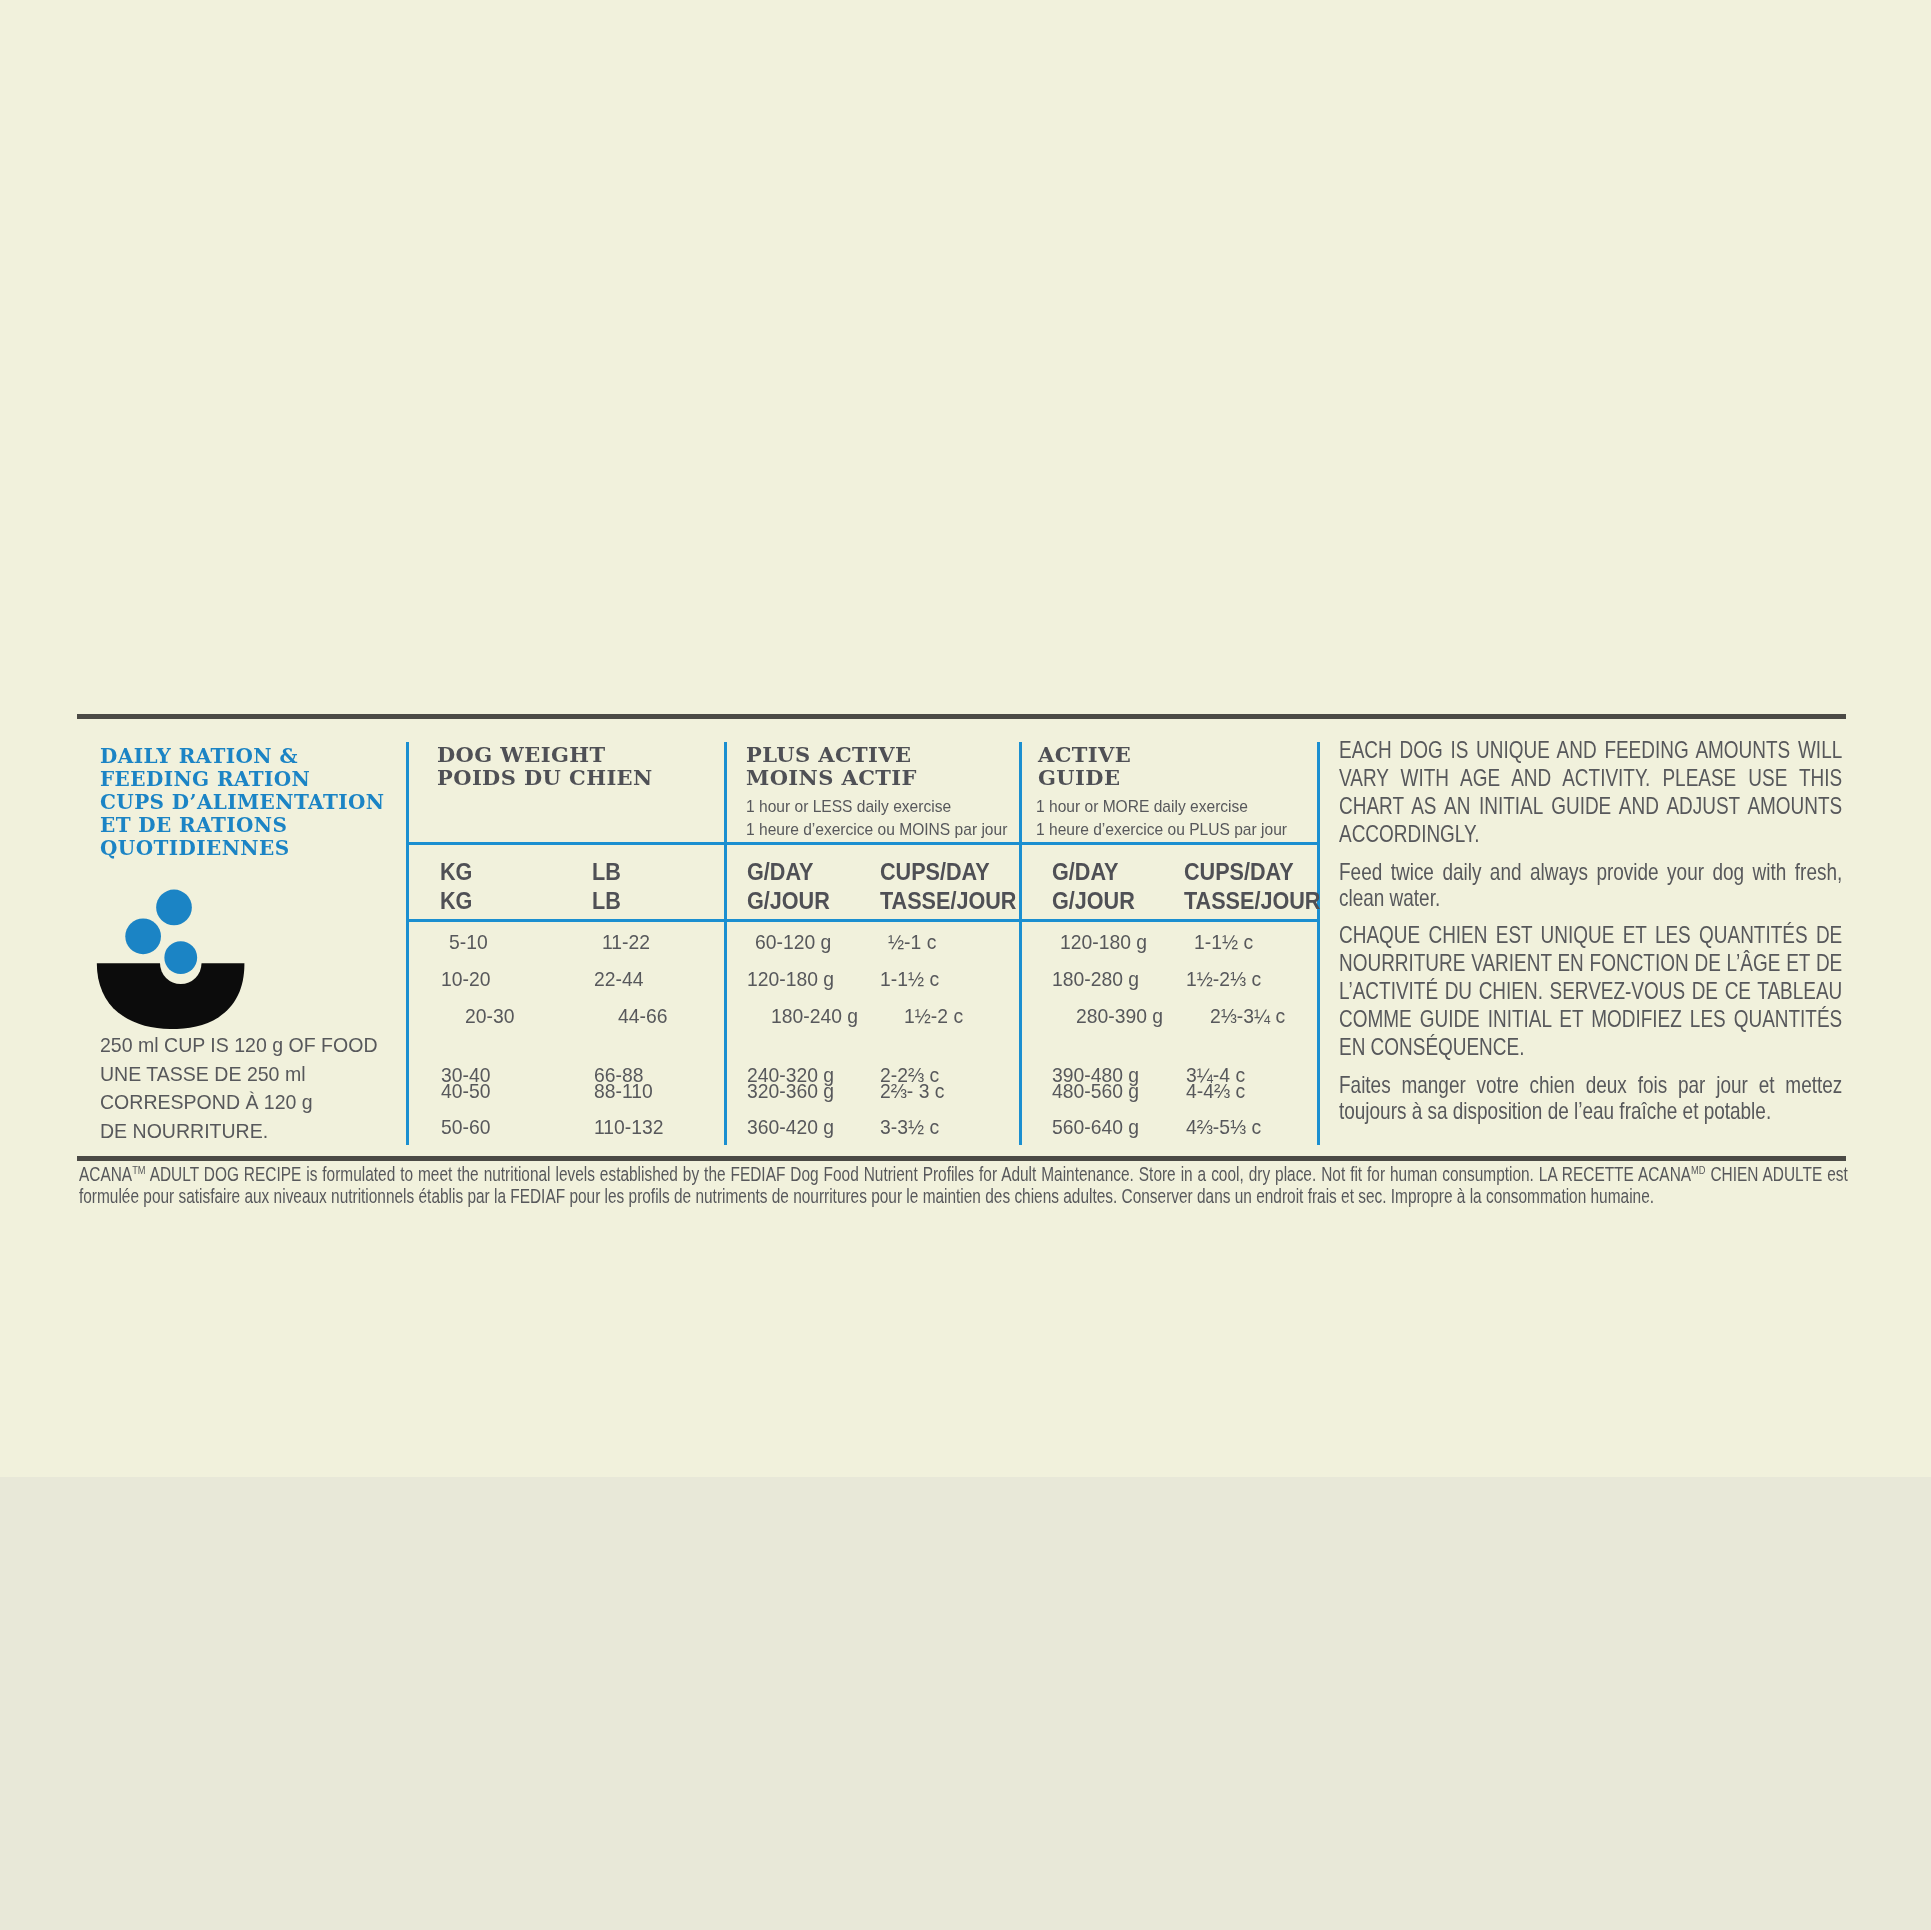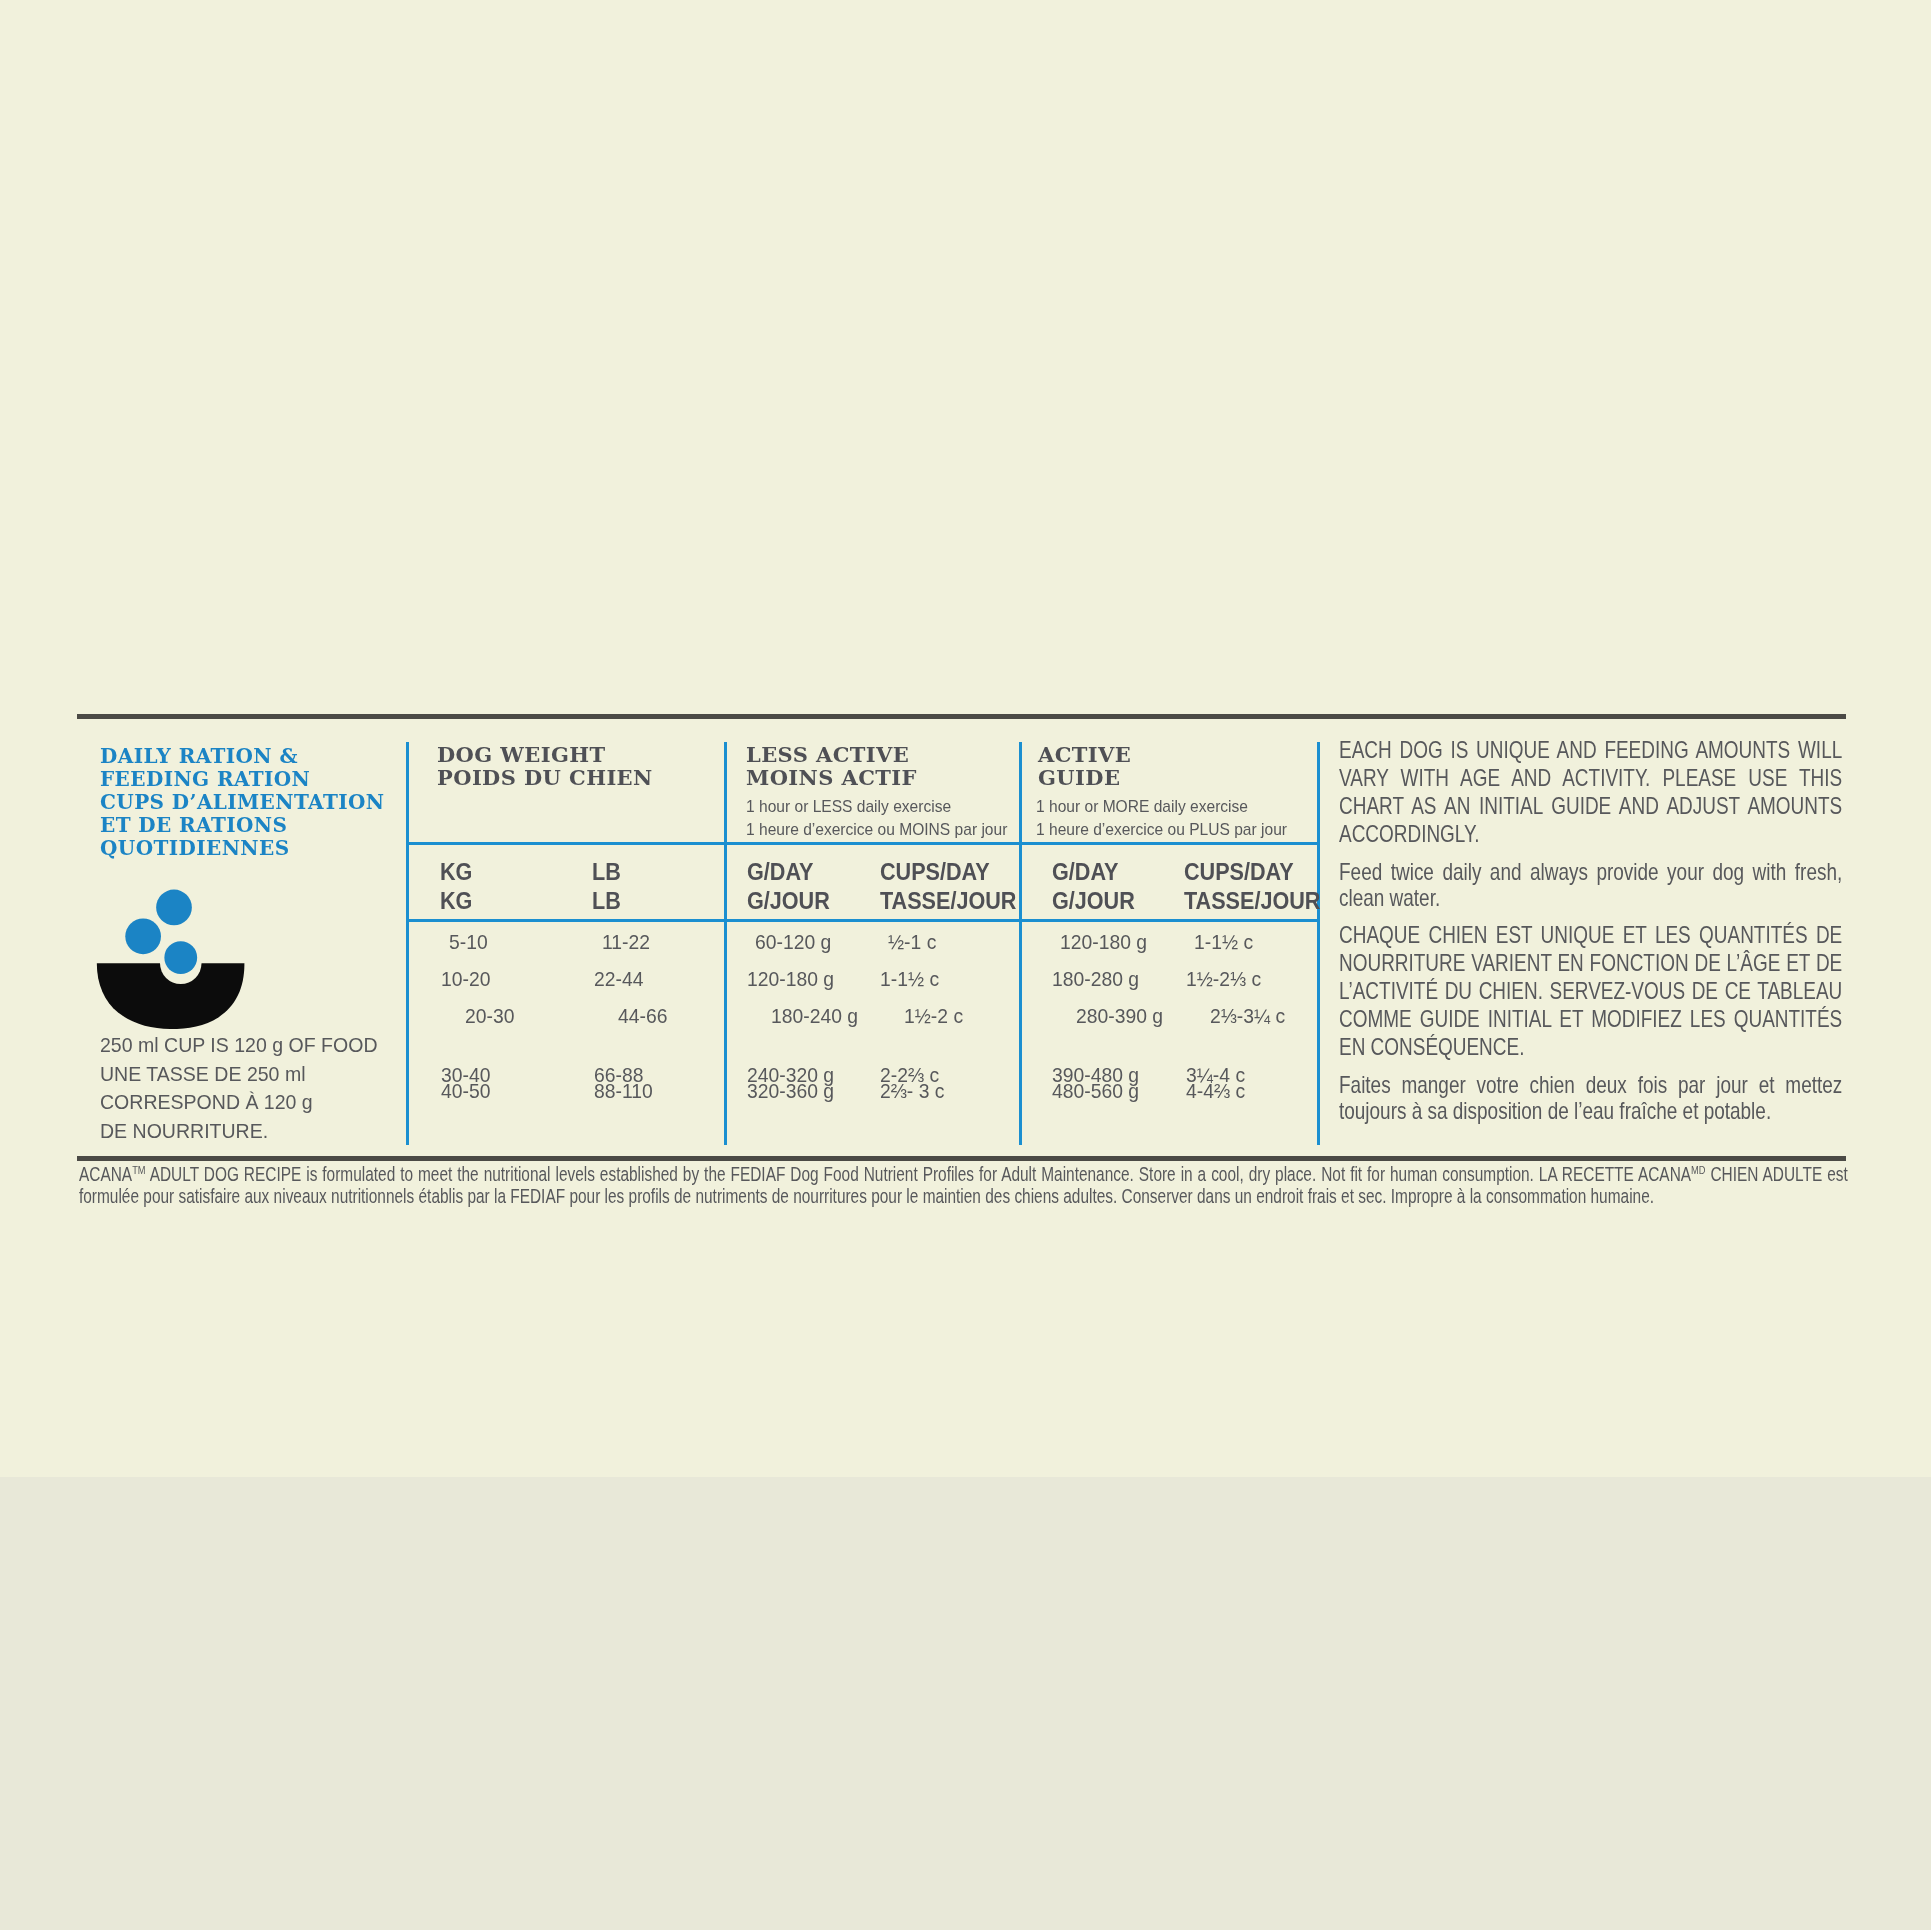--- a/index.html
+++ b/index.html
@@ -93,21 +93,21 @@
   <div class="vline" style="left:1019px;top:742px;height:403px;"></div>
   <div class="vline" style="left:1317px;top:742px;height:403px;"></div>
   <div class="hline" style="left:406px;top:842px;width:913px;"></div>
   <div class="hline" style="left:406px;top:919px;width:913px;"></div>
 
   <div class="abs sec-title" style="left:437px;top:743px;">
     <div>DOG WEIGHT</div>
     <div>POIDS DU CHIEN</div>
   </div>
   <div class="abs sec-title" style="left:746px;top:743px;">
-    <div>LESS ACTIVE</div>
+    <div>PLUS ACTIVE</div>
     <div>MOINS ACTIF</div>
   </div>
   <div class="abs sec-sub" style="left:746px;top:795px;">
     <div>1 hour or LESS daily exercise</div>
     <div>1 heure d’exercice ou MOINS par jour</div>
   </div>
   <div class="abs sec-title" style="left:1038px;top:743px;">
     <div>ACTIVE</div>
     <div>GUIDE</div>
   </div>
@@ -174,20 +174,28 @@
     <span class="cell" style="left:1186px;">3¼-4 c</span>
   </div>
   <div class="row" style="top:1072px;">
     <span class="cell" style="left:441px;">40-50</span>
     <span class="cell" style="left:594px;">88-110</span>
     <span class="cell" style="left:747px;">320-360 g</span>
     <span class="cell" style="left:880px;">2⅔- 3 c</span>
     <span class="cell" style="left:1052px;">480-560 g</span>
     <span class="cell" style="left:1186px;">4-4⅔ c</span>
   </div>
+  <div class="row" style="top:1108px;">
+    <span class="cell" style="left:441px;">50-60</span>
+    <span class="cell" style="left:594px;">110-132</span>
+    <span class="cell" style="left:747px;">360-420 g</span>
+    <span class="cell" style="left:880px;">3-3½ c</span>
+    <span class="cell" style="left:1052px;">560-640 g</span>
+    <span class="cell" style="left:1186px;">4⅔-5⅓ c</span>
+  </div>
 
   <div class="right-panel">
     <p class="rp-caps">EACH DOG IS UNIQUE AND FEEDING AMOUNTS WILL VARY WITH AGE AND ACTIVITY. PLEASE USE THIS CHART AS AN INITIAL GUIDE AND ADJUST AMOUNTS ACCORDINGLY.</p>
     <p class="rp-body">Feed twice daily and always provide your dog with fresh, clean water.</p>
     <p class="rp-caps">CHAQUE CHIEN EST UNIQUE ET LES QUANTITÉS DE NOURRITURE VARIENT EN FONCTION DE L’ÂGE ET DE L’ACTIVITÉ DU CHIEN. SERVEZ-VOUS DE CE TABLEAU COMME GUIDE INITIAL ET MODIFIEZ LES QUANTITÉS EN CONSÉQUENCE.</p>
     <p class="rp-body">Faites manger votre chien deux fois par jour et mettez toujours à sa disposition de l’eau fraîche et potable.</p>
   </div>
 
   <div class="footnote">
     <span>ACANA</span><sup>TM</sup><span> ADULT DOG RECIPE is formulated to meet the nutritional levels established by the FEDIAF Dog Food Nutrient Profiles for Adult Maintenance. Store in a cool, dry place. Not fit for human consumption. LA RECETTE ACANA</span><sup>MD</sup><span> CHIEN ADULTE est formulée pour satisfaire aux niveaux nutritionnels établis par la FEDIAF pour les profils de nutriments de nourritures pour le maintien des chiens adultes. Conserver dans un endroit frais et sec. Impropre à la consommation humaine.</span>

